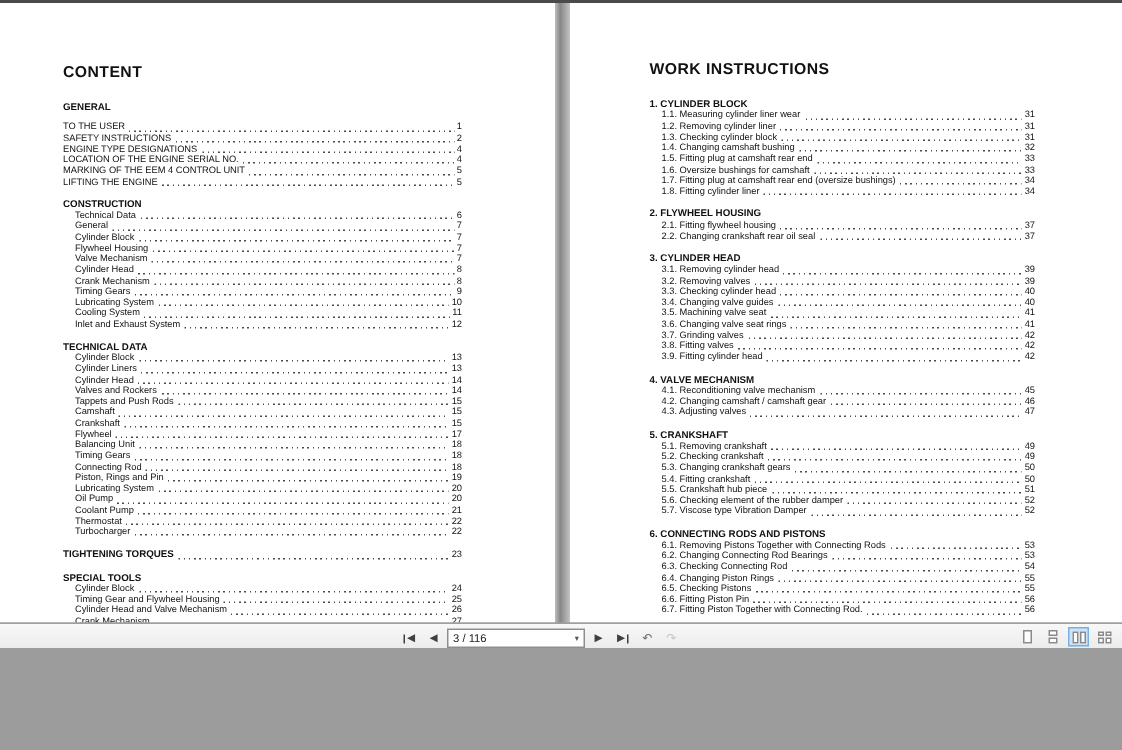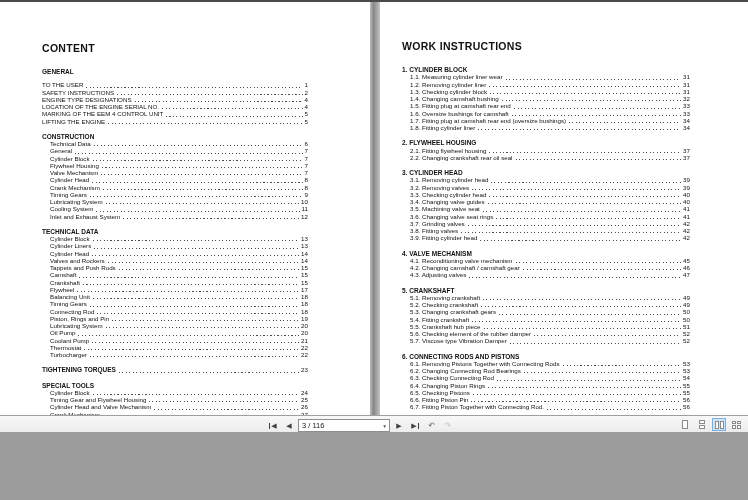--- a/index.html
+++ b/index.html
@@ -8,21 +8,21 @@
     width:748px; height:500px; overflow:hidden;
     background:#9c9c9c;
     font-family:"Liberation Sans", sans-serif;
     color:#111;
   }
   .viewer { width:748px; height:432px; display:flex; flex-direction:column; border-top:2px solid #4a4a4a; }
   .pages { flex:1; min-height:0; display:flex; background:#9c9c9c; }
   .page { background:#ffffff; overflow:hidden; }
   .page-left  { width:370px; padding:40px 62px 0 42px; }
   .page-gap   { width:10px; background:linear-gradient(90deg,#bdbdbd,#878787 35%,#9e9e9e 60%,#c4c4c4); }
-  .page-right { flex:1; padding:38px 58px 0 22px; }
+  .page-right { flex:1; padding:38px 58px 0 53px; }
 
   .page-title { font-size:10.5px; font-weight:bold; letter-spacing:.3px; margin:0 0 14px 0; }
   .toc-section { margin-bottom:8px; }
   .toc-heading { font-size:6.5px; font-weight:bold; line-height:7.25px; white-space:nowrap; }
   .toc-heading.gap-after { margin-bottom:6px; }
   .toc-row { display:flex; align-items:baseline; font-size:6.2px; line-height:7.25px; white-space:nowrap; }
   .toc-row .t  { flex:none; }
   .toc-row.indent .t { padding-left:8px; }
   .toc-row .leader, .toc-headrow .leader {
     flex:1; height:1px; margin:0 2px 1px 3px; align-self:flex-end;

